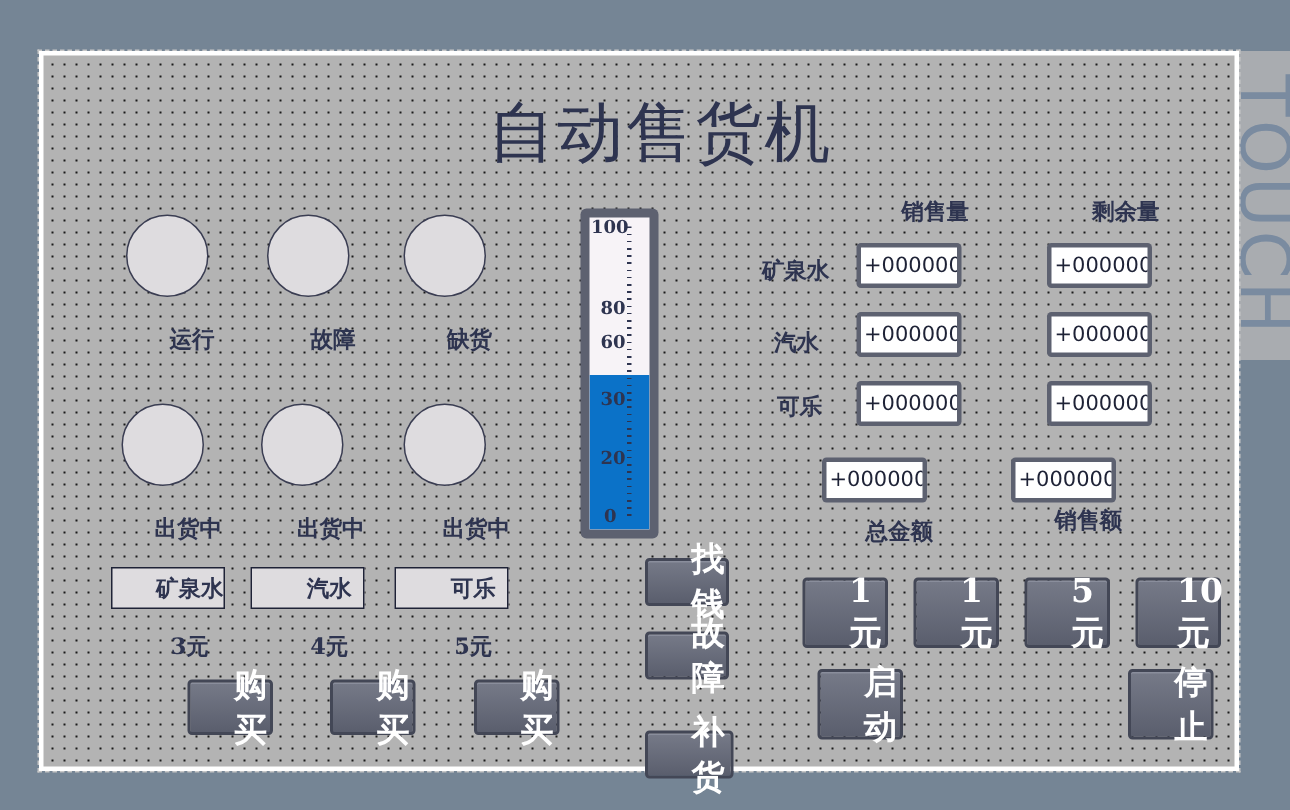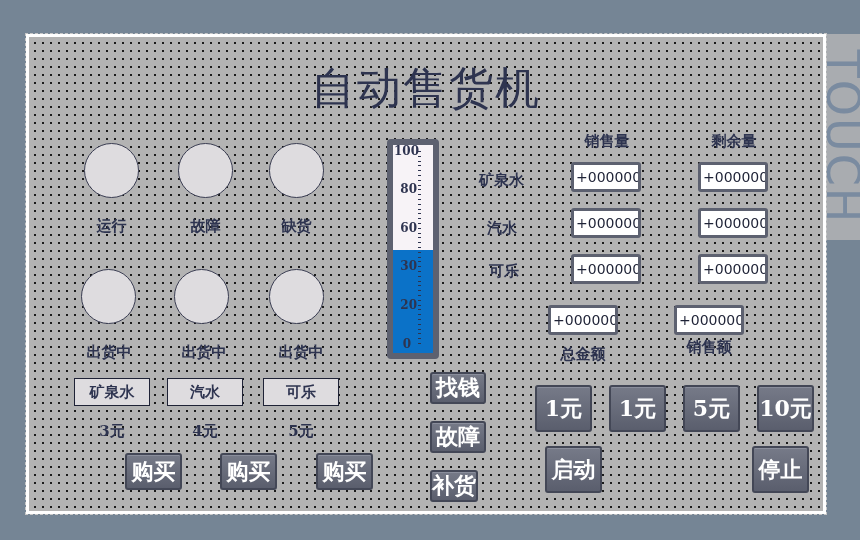--- a/index.html
+++ b/index.html
@@ -23,21 +23,21 @@
   }
   .panel {
     position: absolute; left: 26px; top: 34px; width: 800px; height: 480px;
     background-color: #b3b3b3;
     background-image: radial-gradient(#1a1a1a 0.8px, transparent 1px);
     background-size: 8px 8px;
     background-position: 2px 2px;
     border: 3px solid #fff;
     outline: 1px dashed #c8c8c8;
   }
-  .abs { position: absolute; }
+  .abs { position: absolute; padding-left: 29px; }
   .title {
     left: 0; width: 100%; top: 22px; text-align: center;
     font-size: 44px; color: #2e3450;
     font-family: "DejaVu Serif", serif;
     letter-spacing: 2px;
   }
   .lamp {
     width: 55px; height: 55px; border-radius: 50%;
     background: #dedcdf; border: 1px solid #3a3d52;
   }
@@ -123,31 +123,31 @@
 
   <div class="abs btn" style="left:53px;top:416px;width:57px;height:37px;">购买</div>
   <div class="abs btn" style="left:148px;top:416px;width:57px;height:37px;">购买</div>
   <div class="abs btn" style="left:244px;top:416px;width:57px;height:37px;">购买</div>
 
   <div class="abs gauge">
     <div class="track">
       <div class="fill" id="gauge-fill" style="height: 103px; background: rgb(11, 114, 200);"></div>
       <div class="scale"></div>
       <div class="tick-label" style="top:6px;right:14px;">100</div>
-      <div class="tick-label" style="top:44px;">80</div>
+      <div class="tick-label" style="top:60px;">80</div>
       <div class="tick-label" style="top:83px;">60</div>
       <div class="tick-label" style="top:121px;">30</div>
       <div class="tick-label" style="top:160px;">20</div>
       <div class="tick-label" style="top:199px;right:22px;">0</div>
     </div>
   </div>
 
   <div class="abs btn" style="left:358px;top:335px;width:56px;height:32px;">找钱</div>
   <div class="abs btn" style="left:358px;top:384px;width:56px;height:32px;">故障</div>
-  <div class="abs btn" style="left:358px;top:433px;width:48px;height:32px;">补货</div>
+  <div class="abs btn" style="left:358px;top:450px;width:59px;height:32px;">补货</div>
 
   <div class="abs lbl" style="left:543px;top:95px;width:70px;">销售量</div>
   <div class="abs lbl" style="left:670px;top:95px;width:70px;">剩余量</div>
 
   <div class="abs lbl" style="left:450px;top:134px;width:60px;text-align:left;">矿泉水</div>
   <div class="abs lbl" style="left:458px;top:182px;width:60px;text-align:left;">汽水</div>
   <div class="abs lbl" style="left:460px;top:225px;width:60px;text-align:left;">可乐</div>
 
   <div class="abs numbox" style="left:542px;top:125px;">
       <div class="inner">+000000</div>

